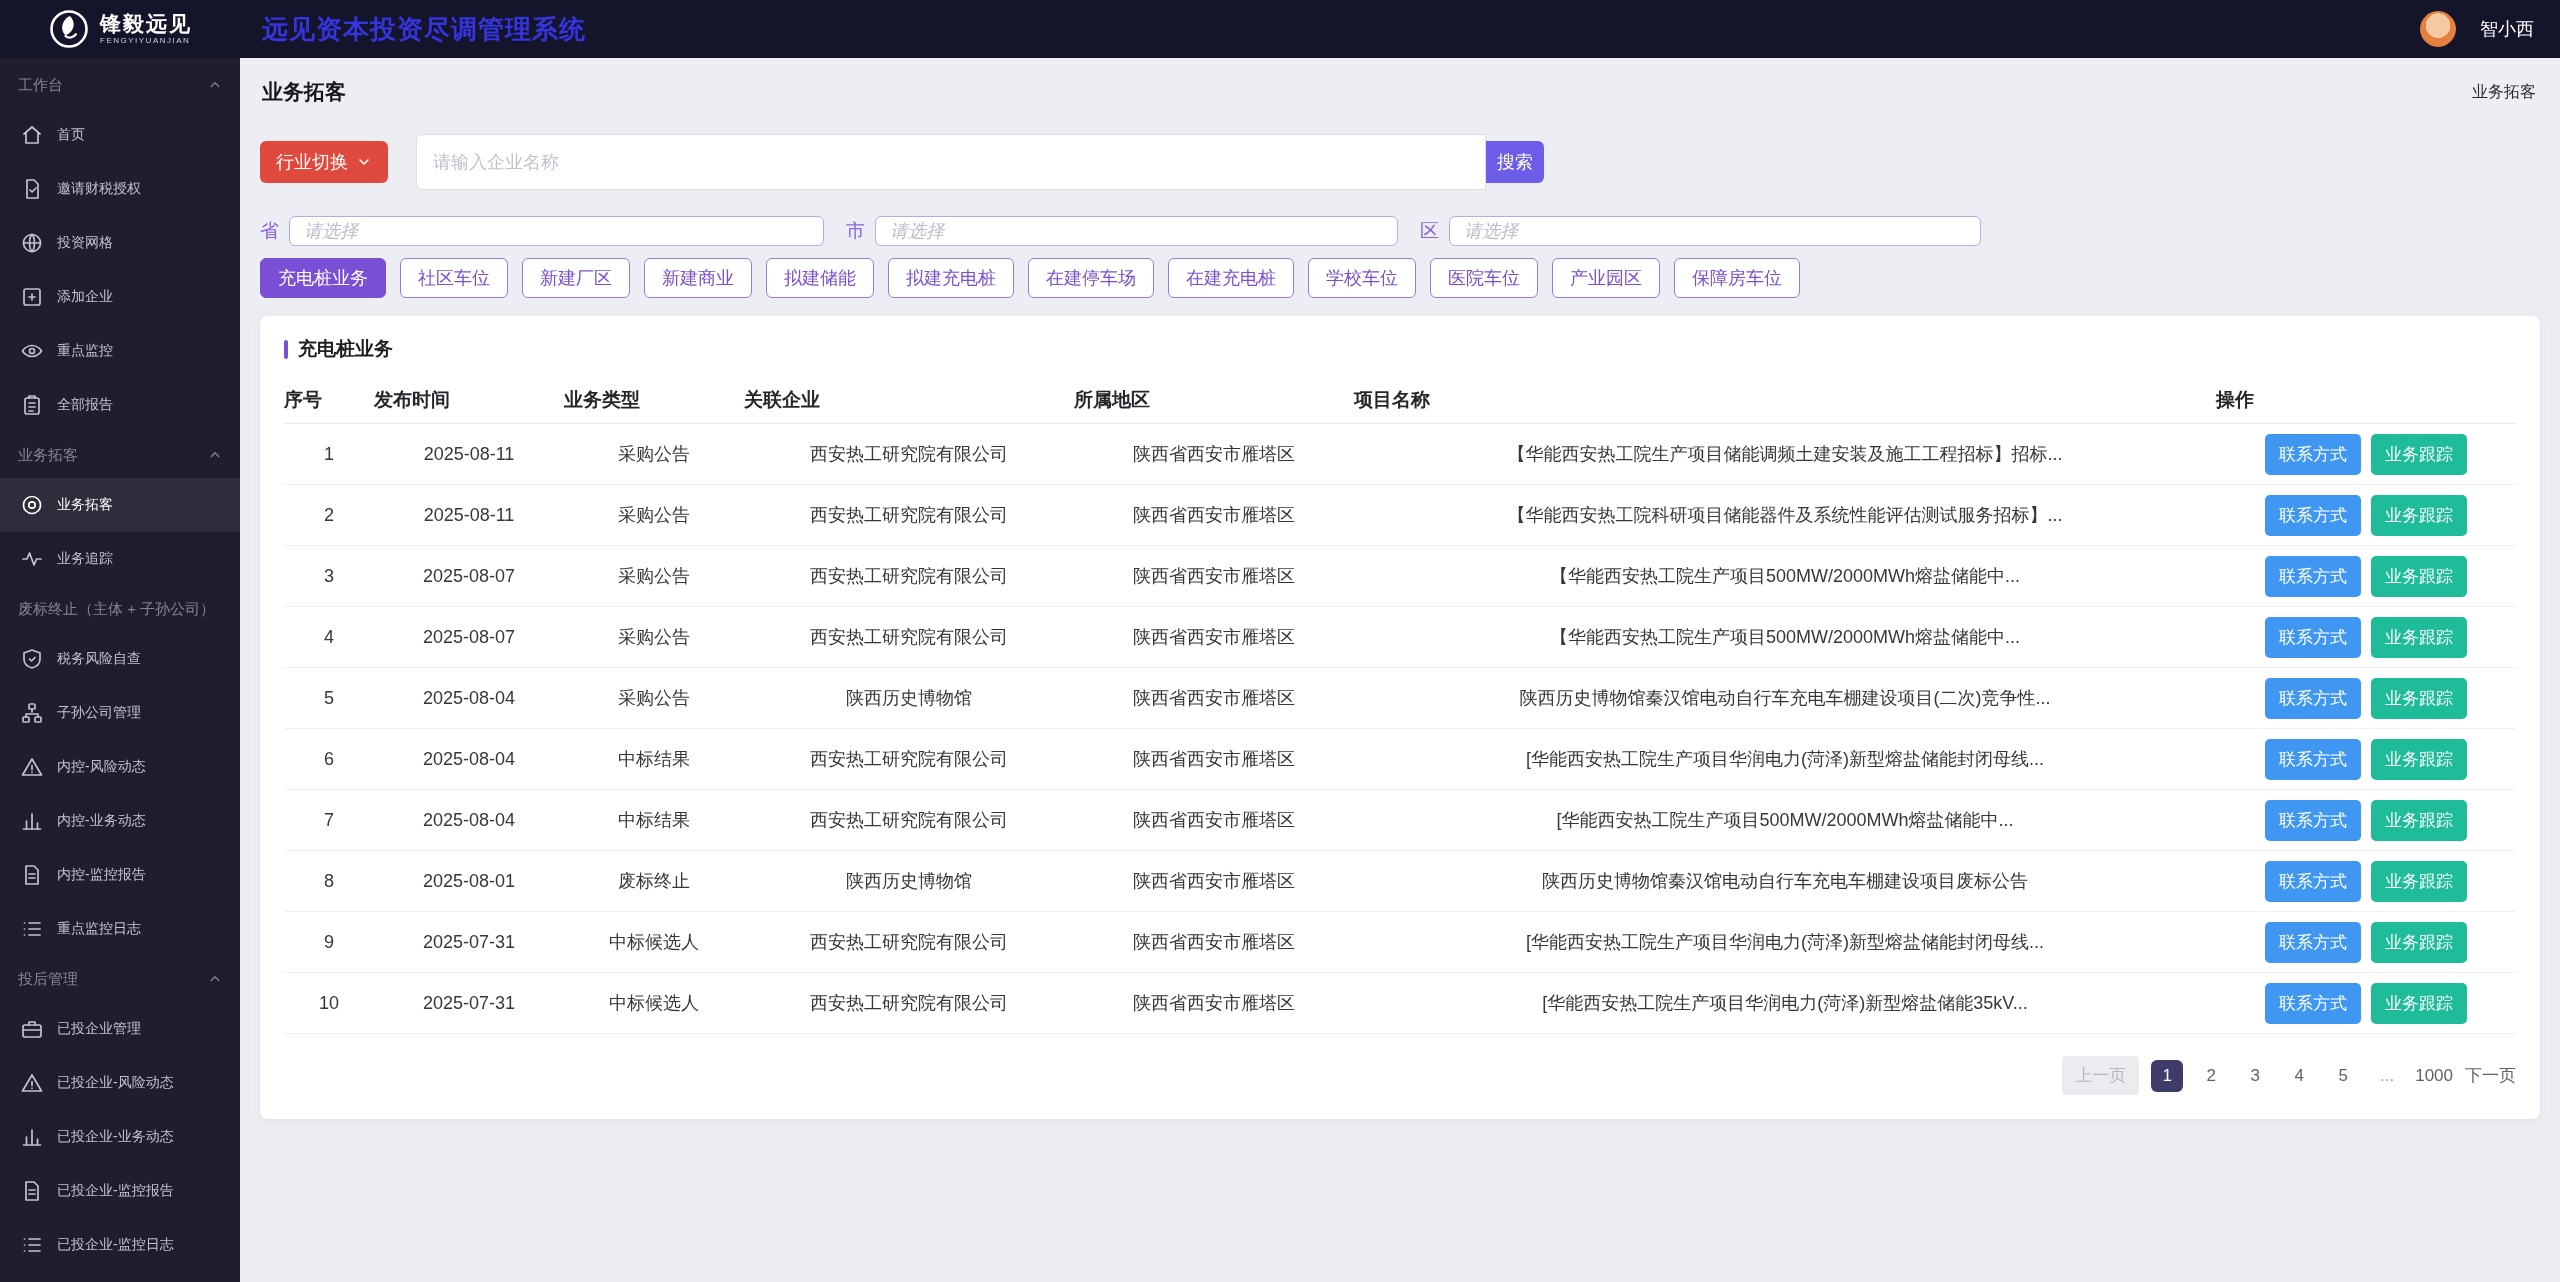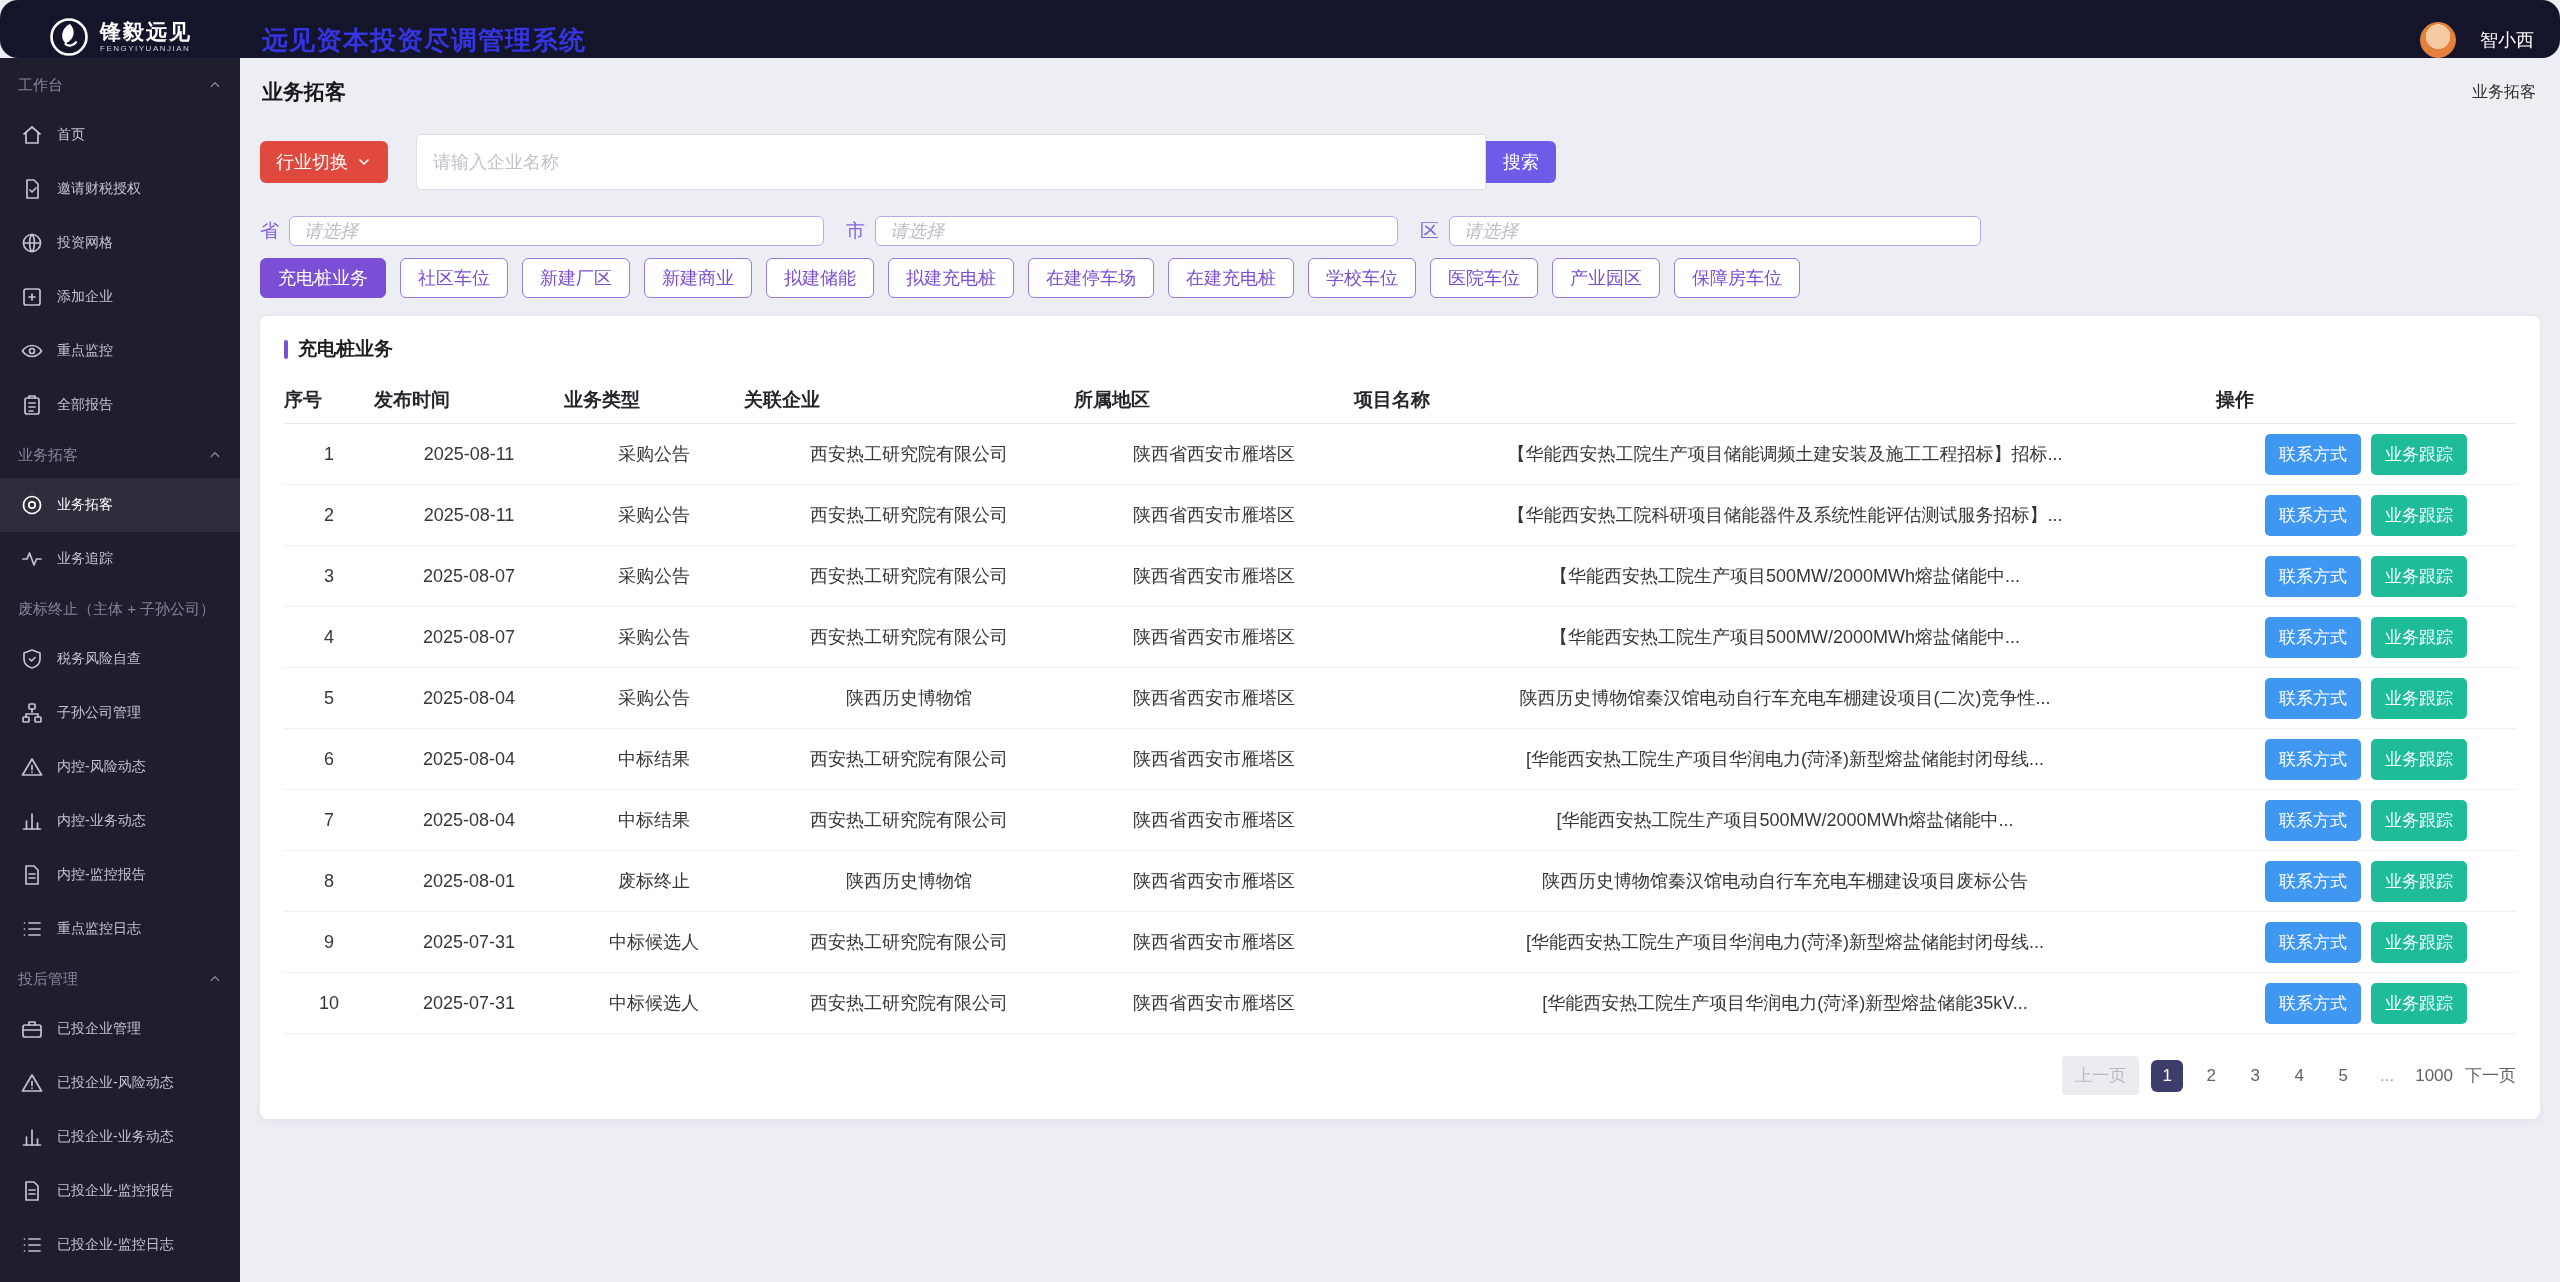--- a/index.html
+++ b/index.html
@@ -1,20 +1,20 @@
 <!DOCTYPE html>
 <html style="--header-bg: #14142a; --sidebar-bg: #1e1e2d; --page-bg: #edeef4; --title-blue: #3535e0; --accent-purple: #6c5ce7; --tag-purple: #7a4fd6; --danger-red: #e0493d; --info-blue: #3f97f1; --success-green: #1fbc9a; --pagination-active: #3d3c6a;"><head>
 <meta charset="utf-8">
 <style>
   * { margin:0; padding:0; box-sizing:border-box; }
   html,body { width:2560px; height:1282px; overflow:hidden; }
   body { font-family:"Liberation Sans","DejaVu Sans",sans-serif; background:var(--page-bg,#edeef4); font-size:18px; color:#303133; }
 
   
-  .app-header { height:58px; background:var(--header-bg,#14142a); display:flex; align-items:flex-end;border-radius:18px; }
+  .app-header { height:58px; background:var(--header-bg,#14142a); display:flex; align-items:center; }
   .logo-zone { width:240px; flex:0 0 240px; display:flex; align-items:center; justify-content:center; gap:10px; }
   .logo-icon { width:42px; height:42px; display:flex; }
   .logo-text { display:flex; flex-direction:column; line-height:1.05; }
   .logo-title { color:#fff; font-size:21px; font-weight:bold; letter-spacing:2px; }
   .logo-sub { color:#cfcfdd; font-size:8px; letter-spacing:1.5px; margin-top:2px; }
   .system-title { margin-left:22px; font-size:26px; font-weight:bold; color:var(--title-blue,#3636e0); letter-spacing:1px; }
   .user-zone { margin-left:auto; margin-right:26px; display:flex; align-items:center; gap:24px; cursor:pointer; }
   .avatar { width:36px; height:36px; border-radius:50%; background:radial-gradient(circle at 50% 40%, #f5c9a2 0 46%, #e5813e 47%); border:1px solid #e5813e; }
   .user-name { color:#fff; font-size:18px; }
 
@@ -34,21 +34,21 @@
   .page-head { display:flex; align-items:center; justify-content:space-between; margin:20px 4px 0 2px; }
   .page-title { font-size:21px; font-weight:bold; color:#17181c; }
   .breadcrumb { font-size:16px; color:#2c2d31; }
 
   
   .search-row { display:flex; align-items:center; margin-top:28px; }
   .btn-industry { height:42px; padding:0 16px; background:var(--danger-red,#e0493d); color:#fff; border:none; border-radius:6px; font-size:18px; display:flex; align-items:center; gap:8px; cursor:pointer; }
   .btn-industry .icon { width:16px; height:16px; display:flex; }
   .search-input { margin-left:28px; width:1070px; height:56px; border:1px solid #dcdfe6; border-radius:6px 0 0 6px; background:#fff; padding:0 16px; font-size:18px; color:#303133; outline:none; font-family:inherit; }
   .search-input::placeholder { color:#bfc3cc; }
-  .btn-search { width:70px; height:42px; background:var(--accent-purple,#6c5ce7); color:#fff; border:none; border-radius:0 6px 6px 0; font-size:18px; cursor:pointer; font-family:inherit; }
+  .btn-search { width:58px; height:42px; background:var(--accent-purple,#6c5ce7); color:#fff; border:none; border-radius:0 6px 6px 0; font-size:18px; cursor:pointer; font-family:inherit; }
 
   
   .region-row { display:flex; align-items:center; margin-top:26px; gap:22px; }
   .region-group { display:flex; align-items:center; gap:10px; }
   .region-label { font-size:19px; color:#8464e0; }
   .region-select { height:30px; border:1.5px solid #b9a8ee; border-radius:6px; background:#fff; padding:0 14px; font-size:18px; color:#303133; outline:none; font-family:inherit;font-style:italic; }
   .region-select::placeholder { color:#b9bec8; }
 
   
   .tag-row { display:flex; align-items:center; margin-top:12px; gap:14px; flex-wrap:wrap; }

